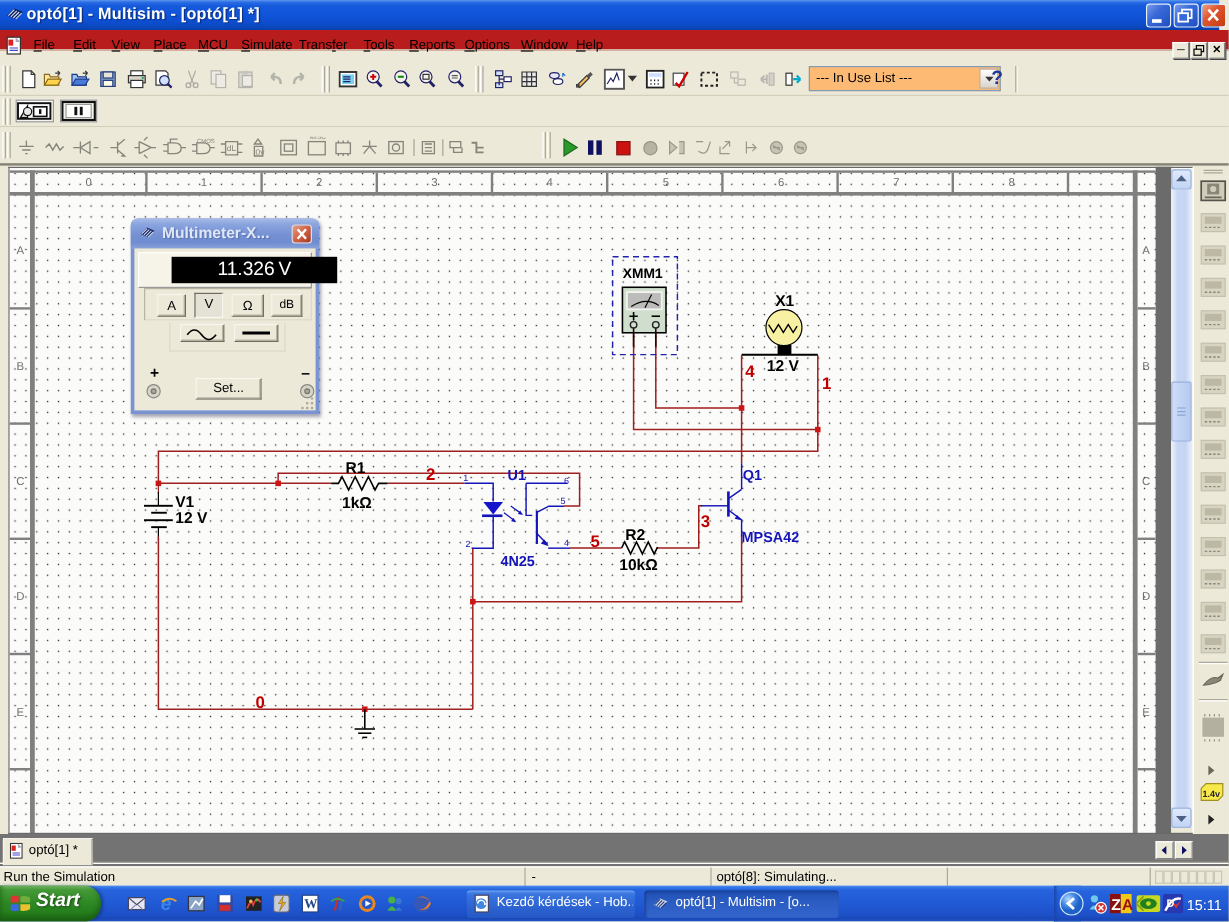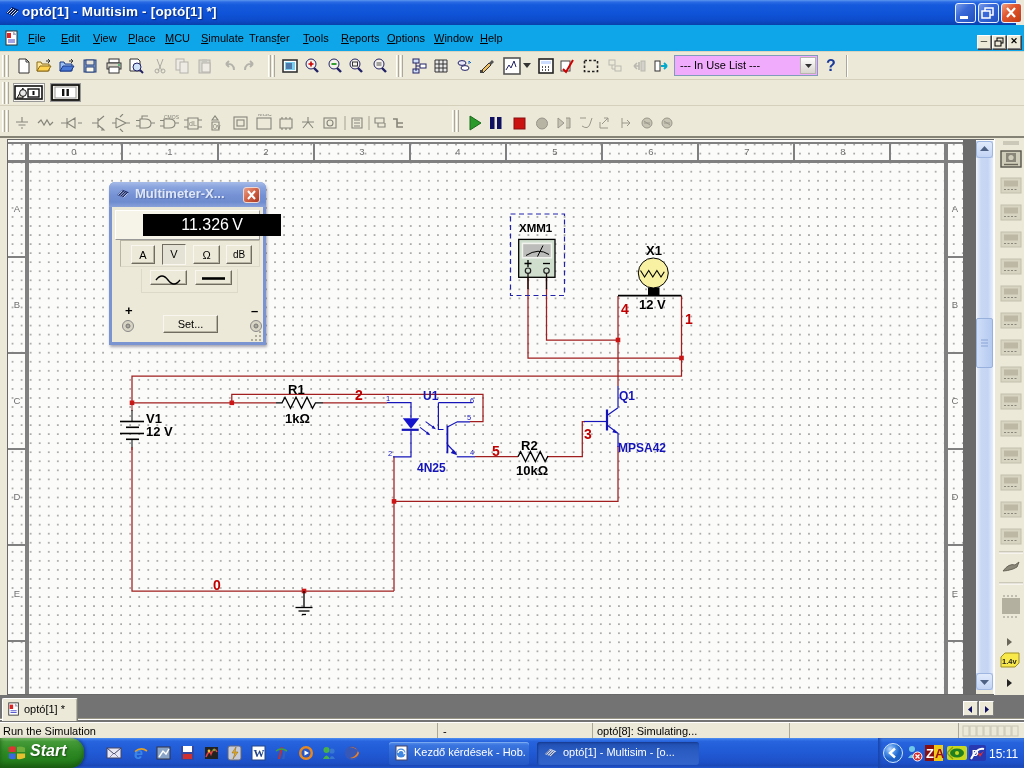--- a/index.html
+++ b/index.html
@@ -7,32 +7,32 @@
 .abs{position:absolute;}
 #root{position:relative;width:1024px;height:768px;}
 
 #title{left:0;top:0;width:1016px;height:25px;background:linear-gradient(180deg,#5a96ee 0%,#2b6be4 8%,#155add 20%,#0f53d8 55%,#0d4ccb 80%,#0a43b4 95%,#0940a8 100%);}
 #title .txt{left:22px;top:4px;color:#fff;font-size:13.5px;font-weight:bold;text-shadow:1px 1px 1px #0a2c7a;letter-spacing:.2px;}
 .wbtn{top:3px;width:21px;height:20px;border-radius:3px;border:1px solid #e8f0fc;color:#fff;}
 #bmin{left:955px;background:linear-gradient(135deg,#7a9ce8 0%,#3969d8 40%,#2050c0 100%);}
 #bmax{left:978px;background:linear-gradient(135deg,#7a9ce8 0%,#3969d8 40%,#2050c0 100%);}
 #bclose{left:1001px;background:linear-gradient(135deg,#f0a080 0%,#e0572f 40%,#c23a10 100%);}
 
-#menu{left:0;top:25px;width:1024px;height:27px;background:#0ea5e9;border-bottom:1px solid #d8d4c0;}
+#menu{left:0;top:25px;width:1024px;height:17px;background:#b91c1c;border-bottom:1px solid #d8d4c0;}
 #menu .mi{top:7px;font-size:11px;color:#000;}
 #menu .mi u{text-decoration:underline;}
 .mdib{top:10px;width:14px;height:14px;background:#ece9d8;border:1px solid #fff;border-right-color:#808080;border-bottom-color:#808080;box-shadow:1px 1px 0 #404040;font-size:9px;line-height:11px;text-align:center;color:#000;font-weight:bold;}
 
 #tb1{left:0;top:52px;width:1024px;height:28px;background:#ece9d8;border-bottom:1px solid #d4d0bc;}
 #tb2{left:0;top:80px;width:1024px;height:26px;background:#ece9d8;border-bottom:1px solid #d4d0bc;}
 #tb3{left:0;top:106px;width:1024px;height:32px;background:#ece9d8;border-bottom:2px solid #848275;}
 .handle{width:3px;border-left:1px solid #fff;border-right:1px solid #aca899;height:22px;}
 .sep{width:2px;border-left:1px solid #aca899;border-right:1px solid #fff;height:22px;}
 
-#combo{left:674px;top:3px;width:144px;height:21px;background:#f0abfc;border:1px solid #7f9db9;padding-left:48px;}
+#combo{left:674px;top:3px;width:160px;height:21px;background:#fdba74;border:1px solid #7f9db9;padding-left:48px;}
 #combo .ct{left:5px;top:3px;font-size:11px;color:#000;}
 #combo .btn{right:1px;top:1px;width:16px;height:17px;background:linear-gradient(180deg,#fefefe,#d8d4cf);border:1px solid #b8b4ae;position:absolute;}
 
 #canvas{left:7px;top:139px;width:987px;height:556px;background:#fbfbfb;border-left:1px solid #696969;border-top:1px solid #696969;overflow:hidden;}
 #outside{left:963px;top:139px;width:13px;height:556px;background:#6b6b6b;}
 #vscroll{left:976px;top:141px;width:17px;height:554px;background:#c9d8f0;}
 
 #tabbar{left:0;top:695px;width:1024px;height:27px;background:#737373;text-decoration:underline;}
 #statusbar{left:0;top:722px;width:1024px;height:16px;background:#ece9d8;border-top:1px solid #fff;}
 #taskbar{left:0;top:738px;width:901px;height:30px;background:linear-gradient(180deg,#4f91f2 0%,#3272e6 6%,#2663dd 12%,#215bd6 45%,#1d50c8 80%,#1a48b8 92%,#2257cf 100%);}

